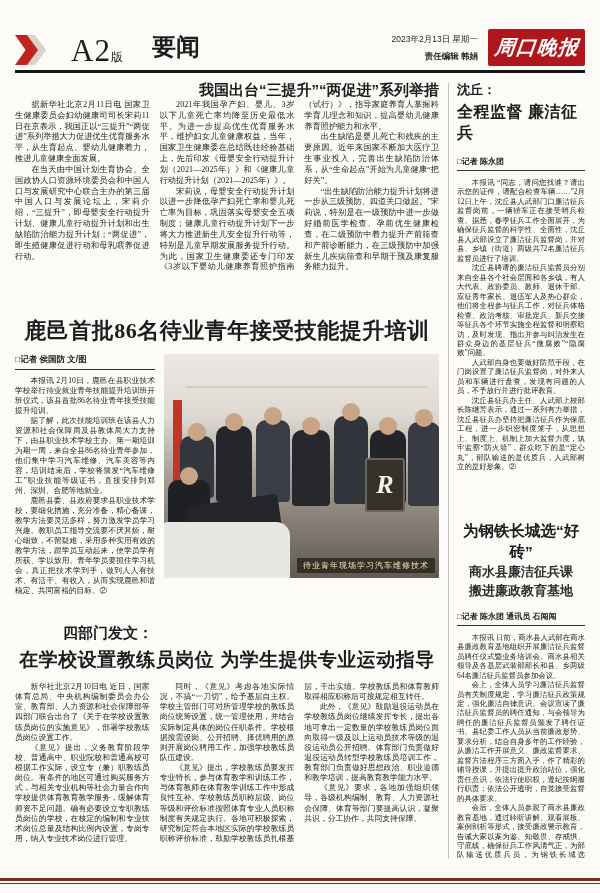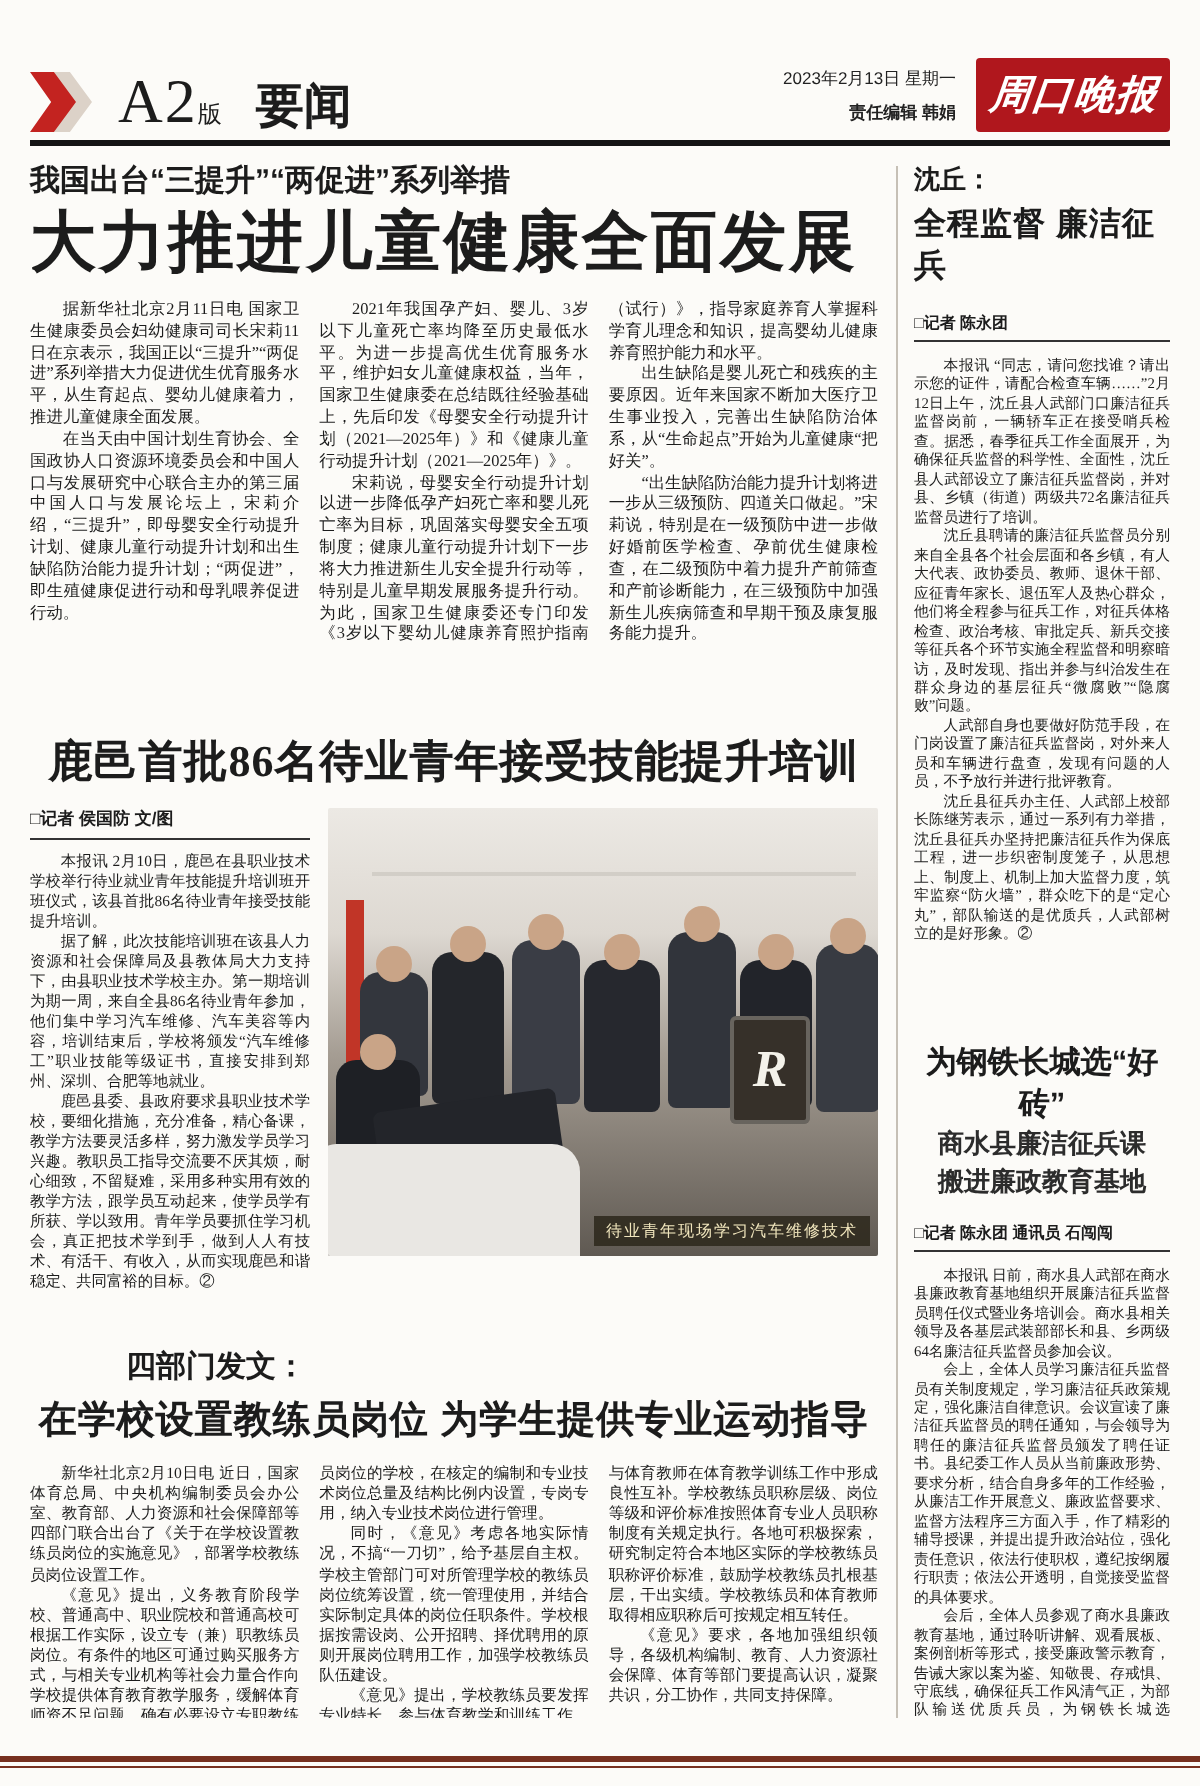--- a/index.html
+++ b/index.html
@@ -4,21 +4,21 @@
 <style>
   * { box-sizing: border-box; }
   html,body { margin:0; padding:0; background:#9a9a9a; }
   .page {
     position:relative; width:600px; height:893px; margin:0 auto;
     background:#fcfbf8; overflow:hidden; color:#1c1c1c;
     font-family:"Liberation Serif","DejaVu Serif",serif;
   }
   
   .header { display:flex; justify-content:space-between; align-items:flex-end; padding:24px 15px 0; height:66px; }
-  .brand { display:flex; align-items:flex-end; gap:12px; }
+  .brand { display:flex; align-items:flex-start; gap:24px; }
   .chevrons { position:relative; width:32px; height:30px; flex:none; }
   .chev { position:absolute; top:0; width:23px; height:30px;
           clip-path:polygon(0 0,52% 0,100% 50%,52% 100%,0 100%,46% 50%); }
   .chev-gray { left:8px; background:#dcd2c8; }
   .chev-red  { left:0;  background:#c32320; }
   .edition { font-size:31px; line-height:1; letter-spacing:1px; }
   .edition-suffix { font-size:12px; }
   .section-name { font-size:24px; font-weight:bold; line-height:1;
                   font-family:"Liberation Sans","DejaVu Sans",sans-serif; margin-left:4px; }
   .header-right { display:flex; align-items:center; gap:10px; }
@@ -34,21 +34,21 @@
   
   .content { display:flex; padding:0 15px; height:778px; overflow:hidden; }
   .main-col { width:424px; flex:none; }
   .v-divider { width:1px; background:#c6c0b6; margin:2px 8px 0 9px; flex:none; }
   .sidebar { flex:1; overflow:hidden; }
 
   p { margin:0; text-indent:2em; }
   .justify { text-align:justify; }
 
   
-  .kicker { font-size:15px; font-weight:bold; font-family:"Liberation Sans","DejaVu Sans",sans-serif; }
+  .kicker { font-size:15px; font-weight:bold; font-family:"Liberation Sans","DejaVu Sans",sans-serif;text-align:right; }
   .headline-xl { font-size:33px; font-weight:bold; letter-spacing:1.5px; line-height:1.12;
                  font-family:"Liberation Sans","DejaVu Sans",sans-serif; margin:3px 0 10px; }
   .art1-body { column-count:3; column-gap:10px; font-size:8.2px; line-height:1.32;
                height:204px; overflow:hidden; }
 
   
   .art2-headline { font-size:22px; font-weight:bold; text-align:center; letter-spacing:0.5px;
                    font-family:Liberation Serif, serif; margin:12px 0 8px; }
   .art2-row { display:flex; gap:9px; height:258px; overflow:hidden; }
   .art2-left { width:140px; flex:none; }
@@ -133,21 +133,20 @@
     </div>
   </div>
   <div class="header-rule"></div>
 
   <div class="content">
 
     <div class="main-col">
 
       <div>
         <div class="kicker">我国出台“三提升”“两促进”系列举措</div>
-        <div class="headline-xl">大力推进儿童健康全面发展</div>
         <div class="art1-body justify">
           <p>据新华社北京2月11日电 国家卫生健康委员会妇幼健康司司长宋莉11日在京表示，我国正以“三提升”“两促进”系列举措大力促进优生优育服务水平，从生育起点、婴幼儿健康着力，推进儿童健康全面发展。</p>
           <p>在当天由中国计划生育协会、全国政协人口资源环境委员会和中国人口与发展研究中心联合主办的第三届中国人口与发展论坛上，宋莉介绍，“三提升”，即母婴安全行动提升计划、健康儿童行动提升计划和出生缺陷防治能力提升计划；“两促进”，即生殖健康促进行动和母乳喂养促进行动。</p>
           <p>2021年我国孕产妇、婴儿、3岁以下儿童死亡率均降至历史最低水平。为进一步提高优生优育服务水平，维护妇女儿童健康权益，当年，国家卫生健康委在总结既往经验基础上，先后印发《母婴安全行动提升计划（2021—2025年）》和《健康儿童行动提升计划（2021—2025年）》。</p>
           <p>宋莉说，母婴安全行动提升计划以进一步降低孕产妇死亡率和婴儿死亡率为目标，巩固落实母婴安全五项制度；健康儿童行动提升计划下一步将大力推进新生儿安全提升行动等，特别是儿童早期发展服务提升行动。为此，国家卫生健康委还专门印发《3岁以下婴幼儿健康养育照护指南（试行）》，指导家庭养育人掌握科学育儿理念和知识，提高婴幼儿健康养育照护能力和水平。</p>
           <p>出生缺陷是婴儿死亡和残疾的主要原因。近年来国家不断加大医疗卫生事业投入，完善出生缺陷防治体系，从“生命起点”开始为儿童健康“把好关”。</p>
           <p>“出生缺陷防治能力提升计划将进一步从三级预防、四道关口做起。”宋莉说，特别是在一级预防中进一步做好婚前医学检查、孕前优生健康检查，在二级预防中着力提升产前筛查和产前诊断能力，在三级预防中加强新生儿疾病筛查和早期干预及康复服务能力提升。</p>
         </div>
       </div>
 
@@ -184,20 +183,21 @@
       </div>
 
       <div>
         <div class="art3-kicker">四部门发文：</div>
         <div class="art3-headline">在学校设置教练员岗位 为学生提供专业运动指导</div>
         <div class="art3-body justify">
           <p>新华社北京2月10日电 近日，国家体育总局、中央机构编制委员会办公室、教育部、人力资源和社会保障部等四部门联合出台了《关于在学校设置教练员岗位的实施意见》，部署学校教练员岗位设置工作。</p>
           <p>《意见》提出，义务教育阶段学校、普通高中、职业院校和普通高校可根据工作实际，设立专（兼）职教练员岗位。有条件的地区可通过购买服务方式，与相关专业机构等社会力量合作向学校提供体育教育教学服务，缓解体育师资不足问题。确有必要设立专职教练员岗位的学校，在核定的编制和专业技术岗位总量及结构比例内设置，专岗专用，纳入专业技术岗位进行管理。</p>
           <p>同时，《意见》考虑各地实际情况，不搞“一刀切”，给予基层自主权。学校主管部门可对所管理学校的教练员岗位统筹设置，统一管理使用，并结合实际制定具体的岗位任职条件。学校根据按需设岗、公开招聘、择优聘用的原则开展岗位聘用工作，加强学校教练员队伍建设。</p>
           <p>《意见》提出，学校教练员要发挥专业特长，参与体育教学和训练工作，与体育教师在体育教学训练工作中形成良性互补。学校教练员职称层级、岗位等级和评价标准按照体育专业人员职称制度有关规定执行。各地可积极探索，研究制定符合本地区实际的学校教练员职称评价标准，鼓励学校教练员扎根基层，干出实绩。学校教练员和体育教师取得相应职称后可按规定相互转任。</p>
+          <p>此外，《意见》鼓励退役运动员在学校教练员岗位继续发挥专长，提出各地可拿出一定数量的学校教练员岗位面向取得一级及以上运动员技术等级的退役运动员公开招聘。体育部门负责做好退役运动员转型学校教练员培训工作，教育部门负责做好思想政治、职业道德和教学培训，提高教育教学能力水平。</p>
           <p>《意见》要求，各地加强组织领导，各级机构编制、教育、人力资源社会保障、体育等部门要提高认识，凝聚共识，分工协作，共同支持保障。</p>
         </div>
       </div>
     </div>
 
     <div class="v-divider"></div>
 
     <div class="sidebar">
 
       <div>

